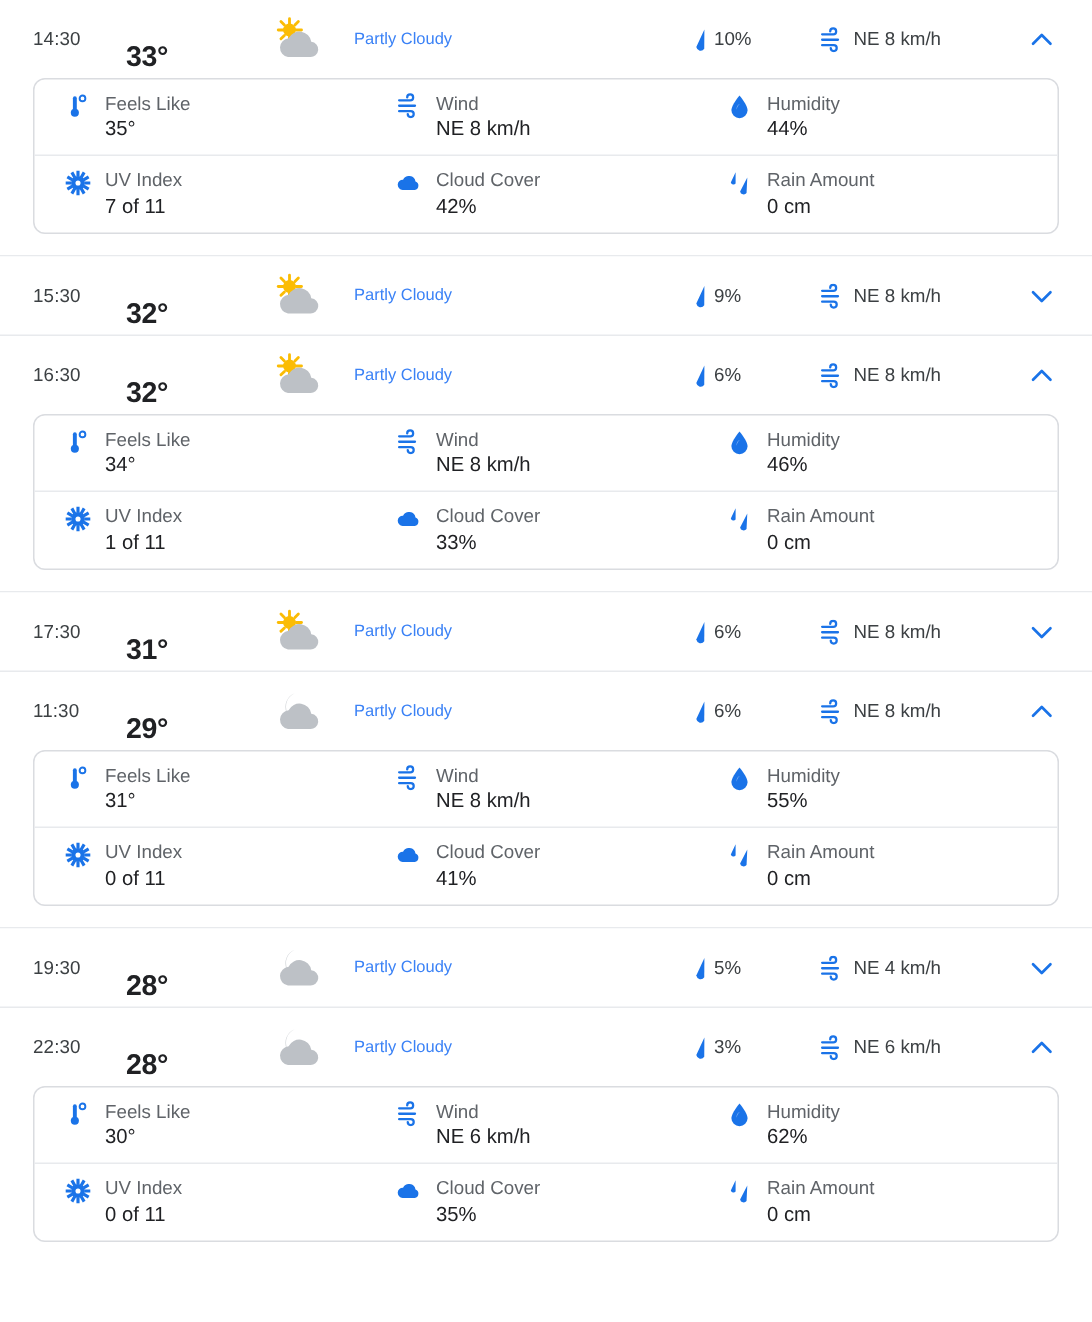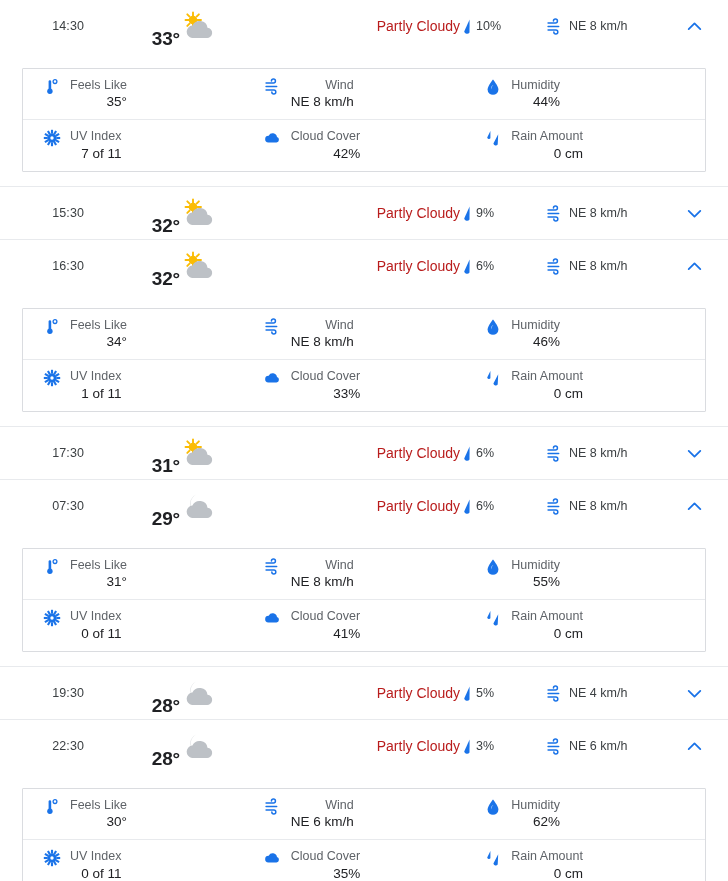--- a/index.html
+++ b/index.html
@@ -9,21 +9,21 @@
     height: 881px;
     background: #ffffff;
     font-family: "Liberation Sans", sans-serif;
     color: #202124;
     overflow: hidden;
   }
 
   .forecast-list { width: 728px; }
 
   
-  .hour-block { width: 100%; text-align: right; }
+  .hour-block { width: 100%; }
 
   .hour-row {
     display: flex;
     align-items: center;
     height: 52px;
     padding: 0 14px 0 22px;
     cursor: pointer;
     background: #fff;
   }
 
@@ -45,22 +45,22 @@
 
   .col-icon {
     width: 52px;
     display: flex;
     align-items: center;
     justify-content: flex-start;
   }
 
   .col-cond {
     flex: 1;
-    font-size: 14px;
-    color: #b91c1c;
+    font-size: 11px;
+    color: #3b82f6;
     padding-left: 4px;
   }
 
   .col-precip {
     width: 86px;
     display: flex;
     align-items: center;
     gap: 2px;
     font-size: 12.5px;
     color: #3c4043;
@@ -77,23 +77,23 @@
 
   .col-chevron {
     width: 40px;
     display: flex;
     align-items: center;
     justify-content: center;
   }
 
   
   .detail-card {
-    margin: 16px 22px 14px 22px;
+    margin: 0 22px 14px 22px;
     border: 1px solid #dadce0;
-    border-radius: 1px;
+    border-radius: 8px;
     background: #fff;
   }
 
   .detail-grid { display: flex; flex-direction: column; }
 
   .detail-row {
     display: flex;
     height: 51px;
     align-items: center;
     padding: 0 10px;
@@ -526,21 +526,21 @@
         <div class="col-chevron">
           <svg width="19" height="19" viewBox="0 0 18 16">
     <path d="M3.5 5.5 L9 11 L14.5 5.5" fill="none" stroke="#1a73e8" stroke-width="1.7" stroke-linecap="round" stroke-linejoin="round"></path>
   </svg>
         </div>
       </div>
     </div>
     <div class="row-sep"></div>
     <div class="hour-block">
       <div class="hour-row">
-        <div class="col-time">07:30</div>
+        <div class="col-time">11:30</div>
         <div class="col-temp">29°</div>
         <div class="col-icon">
           <svg width="38" height="30" viewBox="0 0 38 30">
     <path d="M16.5 3.2 a9.6 9.6 0 1 0 7.6 17.6 a7.6 7.6 0 0 1 -7.6 -17.6 z" fill="#d4d7da"></path>
     <path d="M12 27 a6.3 6.3 0 0 1 0.4 -12.5 a8 8 0 0 1 15.1 2.3 a5.1 5.1 0 0 1 -0.9 10.2 z" fill="#bdc1c6"></path>
   </svg>
         </div>
         <div class="col-cond">Partly Cloudy</div>
         <div class="col-precip">
           <span>

